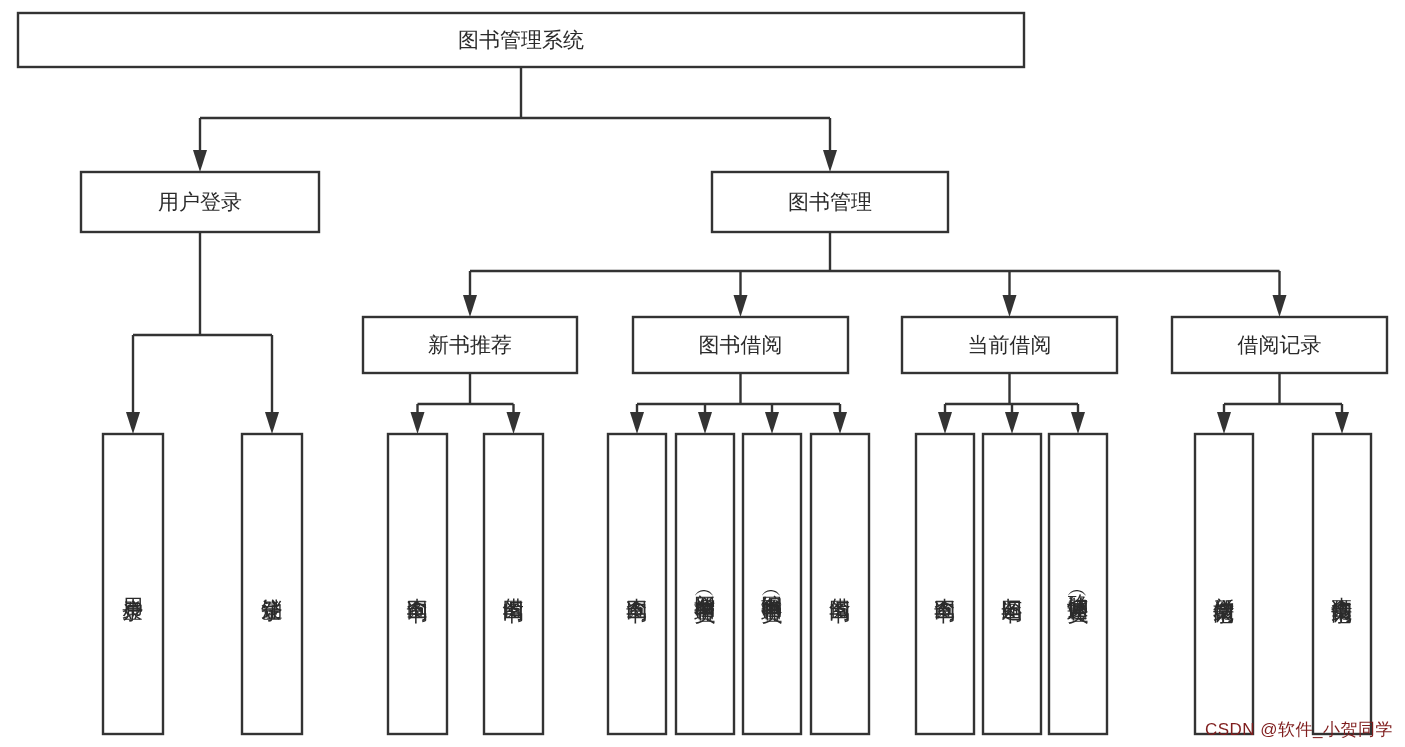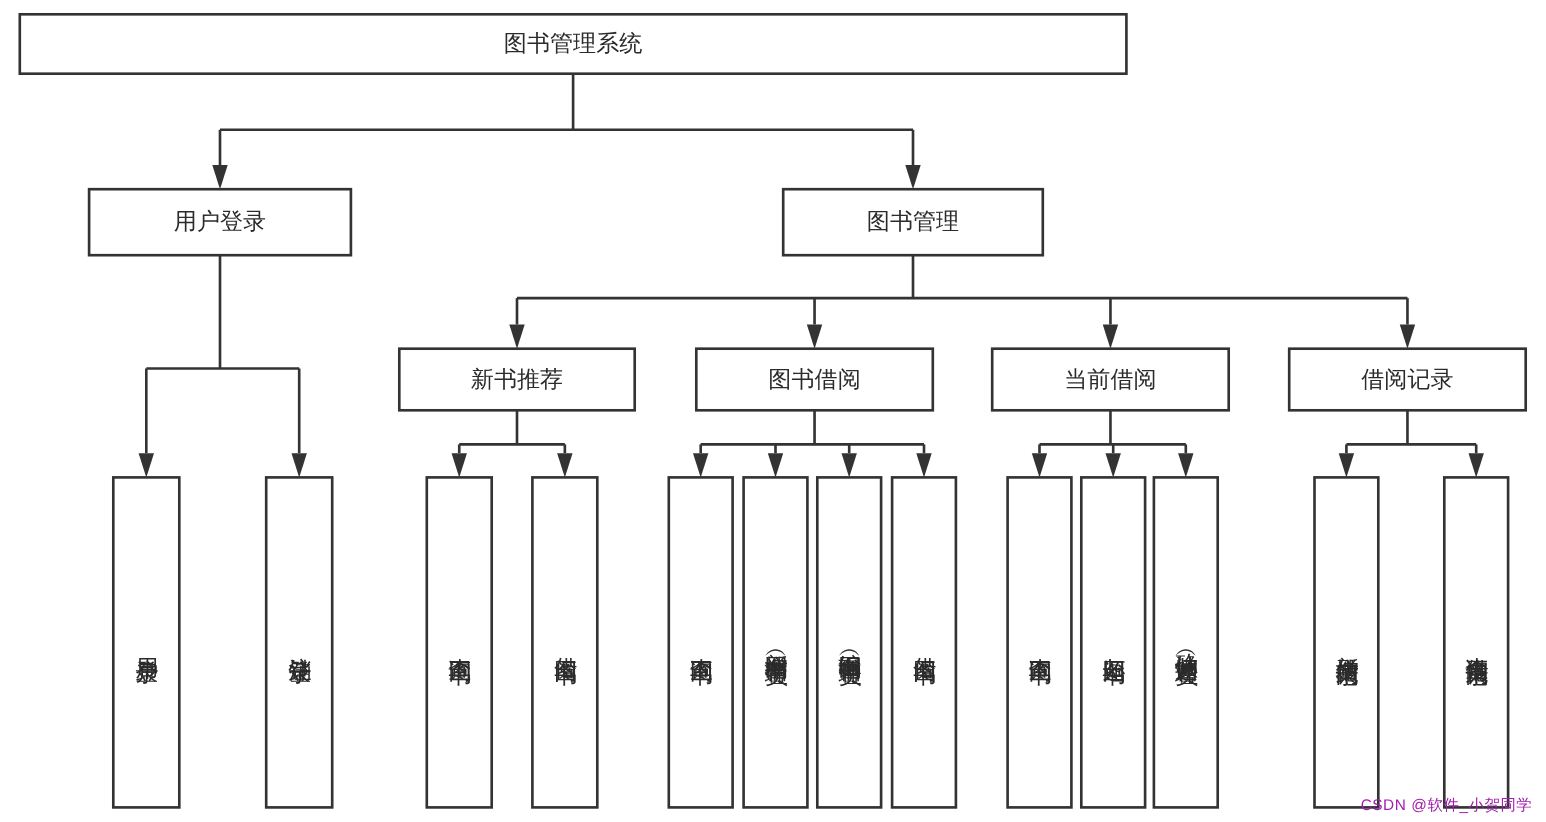--- a/index.html
+++ b/index.html
@@ -64,22 +64,22 @@
     letter-spacing: 1.5px;
     color: #2b2b2b;
     white-space: nowrap;
     text-align: center;
   }
   .watermark {
     position: absolute;
     right: 12px;
     bottom: 6px;
     font-family: "Liberation Sans", "DejaVu Sans", sans-serif;
-    font-size: 14px;
-    color: #a21caf;
+    font-size: 17px;
+    color: #7f1d1d;
     letter-spacing: 0.5px;
     user-select: none;
     white-space: nowrap;
   }
 </style>
 </head>
 <body>
 
 <div id="diagram-root">
   <svg class="diagram-canvas" viewBox="0 0 1405 747" xmlns="http://www.w3.org/2000/svg">

